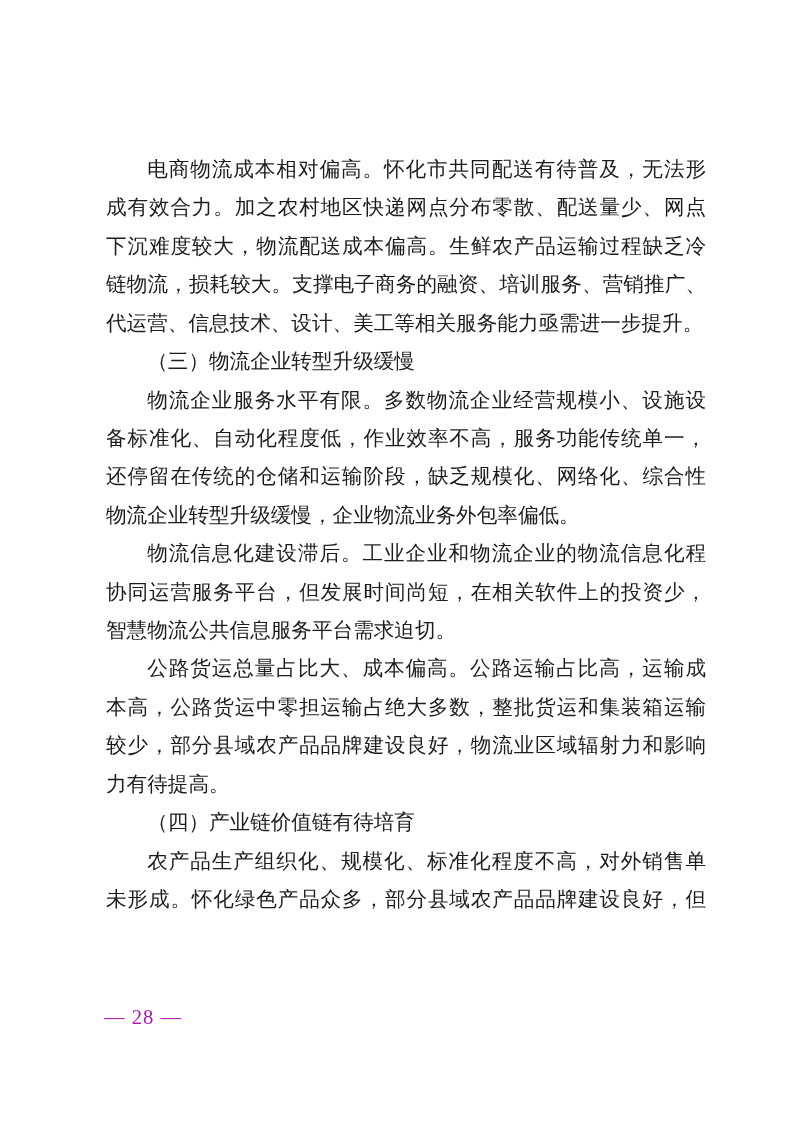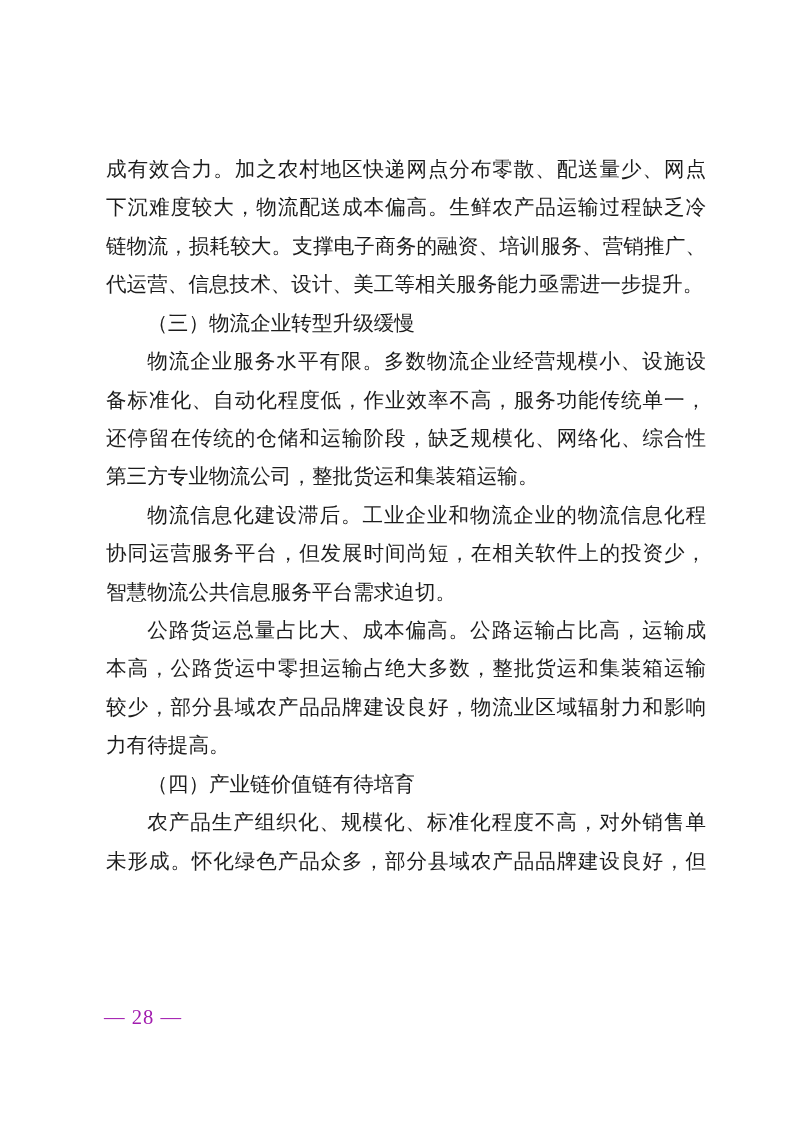--- a/index.html
+++ b/index.html
@@ -55,29 +55,30 @@
     font-size: 20.6px;
     color: #a21caf;
     letter-spacing: 1px;
   }
 </style>
 </head>
 <body>
 
 <div class="page">
   <div class="doc-body" id="doc-body">
+      <div class="line indent">电商物流成本相对偏高。怀化市共同配送有待普及，无法形</div>
       <div class="line">成有效合力。加之农村地区快递网点分布零散、配送量少、网点</div>
       <div class="line">下沉难度较大，物流配送成本偏高。生鲜农产品运输过程缺乏冷</div>
       <div class="line">链物流，损耗较大。支撑电子商务的融资、培训服务、营销推广、</div>
       <div class="line flush-left">代运营、信息技术、设计、美工等相关服务能力亟需进一步提升。</div>
       <div class="line indent heading">（三）物流企业转型升级缓慢</div>
       <div class="line indent">物流企业服务水平有限。多数物流企业经营规模小、设施设</div>
       <div class="line">备标准化、自动化程度低，作业效率不高，服务功能传统单一，</div>
       <div class="line">还停留在传统的仓储和运输阶段，缺乏规模化、网络化、综合性</div>
-      <div class="line flush-left">第三方专业物流公司，整批货运和集装箱运输。</div>
+      <div class="line flush-left">物流企业转型升级缓慢，企业物流业务外包率偏低。</div>
       <div class="line indent">物流信息化建设滞后。工业企业和物流企业的物流信息化程</div>
       <div class="line">协同运营服务平台，但发展时间尚短，在相关软件上的投资少，</div>
       <div class="line flush-left">智慧物流公共信息服务平台需求迫切。</div>
       <div class="line indent">公路货运总量占比大、成本偏高。公路运输占比高，运输成</div>
       <div class="line">本高，公路货运中零担运输占绝大多数，整批货运和集装箱运输</div>
       <div class="line">较少，部分县域农产品品牌建设良好，物流业区域辐射力和影响</div>
       <div class="line flush-left">力有待提高。</div>
       <div class="line indent heading">（四）产业链价值链有待培育</div>
       <div class="line indent">农产品生产组织化、规模化、标准化程度不高，对外销售单</div>
       <div class="line">未形成。怀化绿色产品众多，部分县域农产品品牌建设良好，但</div>

